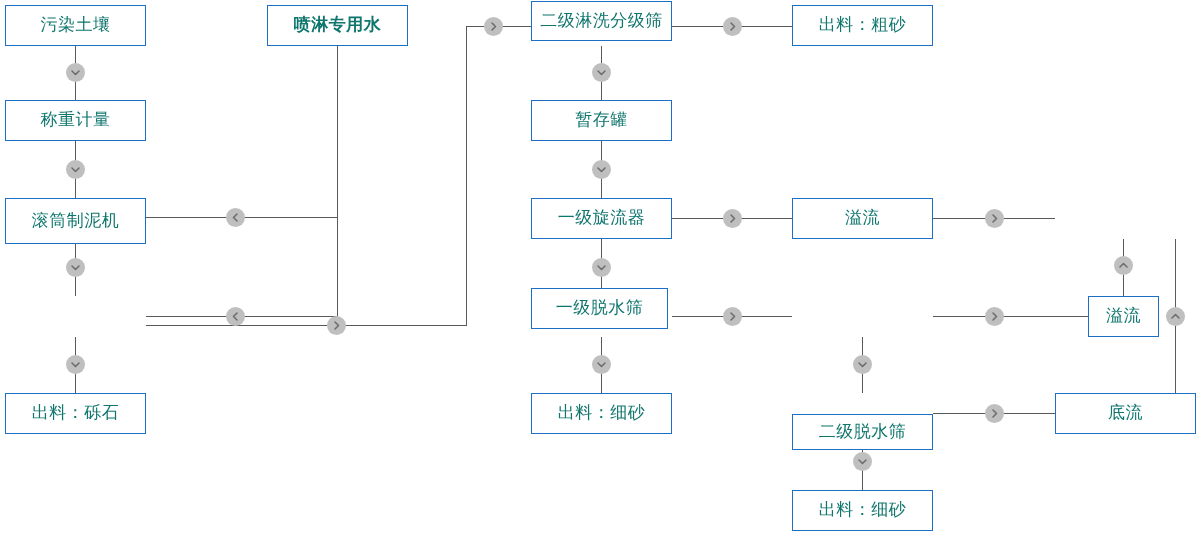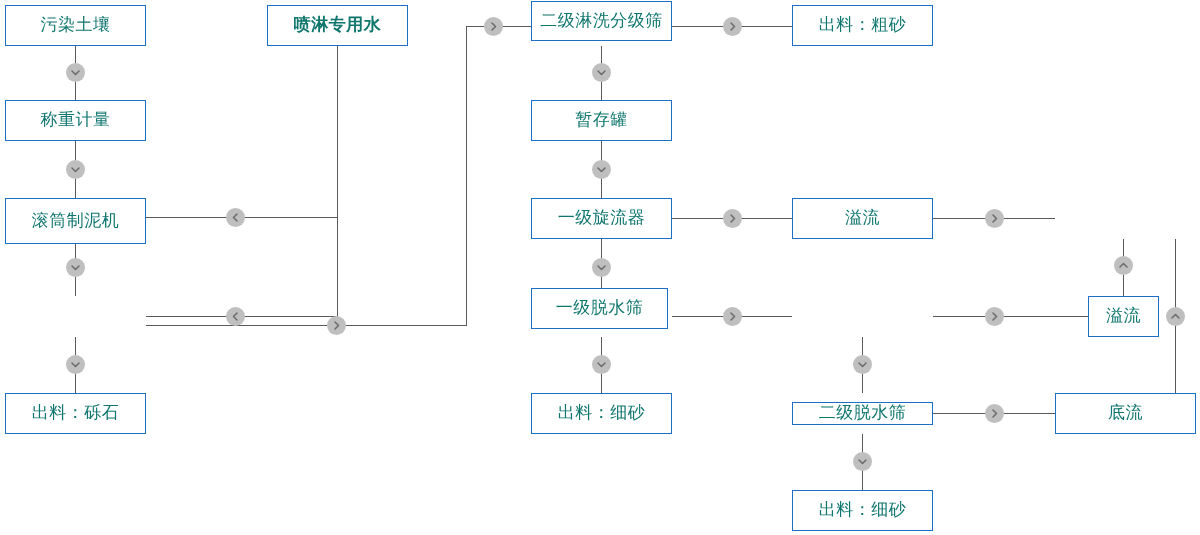--- a/index.html
+++ b/index.html
@@ -220,19 +220,19 @@
   <div class="node" style="left:267px; top:5px;   width:141px; height:41px;font-weight:bold;">喷淋专用水</div>
 
   <div class="node" style="left:531px; top:1px;   width:141px; height:40px;">二级淋洗分级筛</div>
   <div class="node" style="left:531px; top:100px; width:141px; height:41px;">暂存罐</div>
   <div class="node" style="left:531px; top:198px; width:141px; height:41px;">一级旋流器</div>
   <div class="node" style="left:531px; top:288px; width:137px; height:41px;">一级脱水筛</div>
   <div class="node" style="left:531px; top:393px; width:141px; height:41px;">出料：细砂</div>
 
   <div class="node" style="left:792px; top:5px;   width:141px; height:41px;">出料：粗砂</div>
   <div class="node" style="left:792px; top:198px; width:141px; height:41px;">溢流</div>
-  <div class="node" style="left:792px; top:402px; width:141px; height:23px;">二级脱水筛</div>
+  <div class="node" style="left:792px; top:414px; width:141px; height:36px;">二级脱水筛</div>
   <div class="node" style="left:792px; top:490px; width:141px; height:41px;">出料：细砂</div>
 
   <div class="node" style="left:1088px; top:296px; width:71px;  height:41px;">溢流</div>
   <div class="node" style="left:1055px; top:393px; width:141px; height:41px;">底流</div>
 
 </div>
 
 </body></html>

